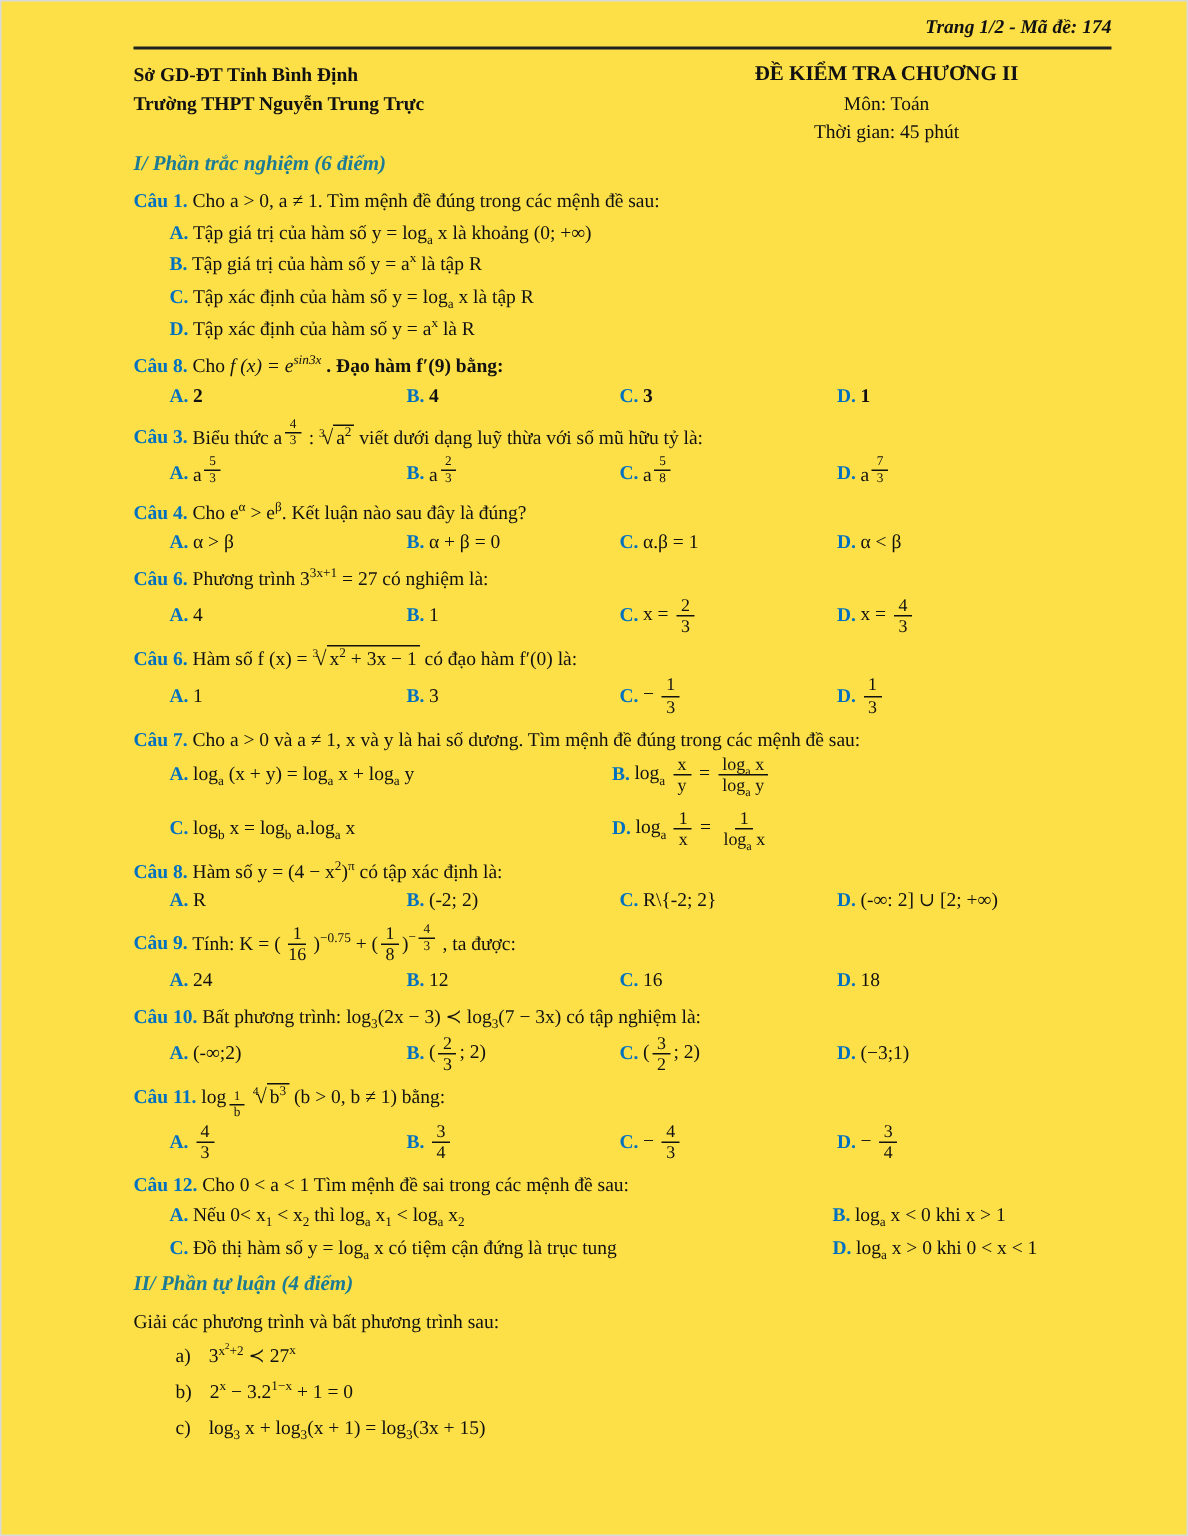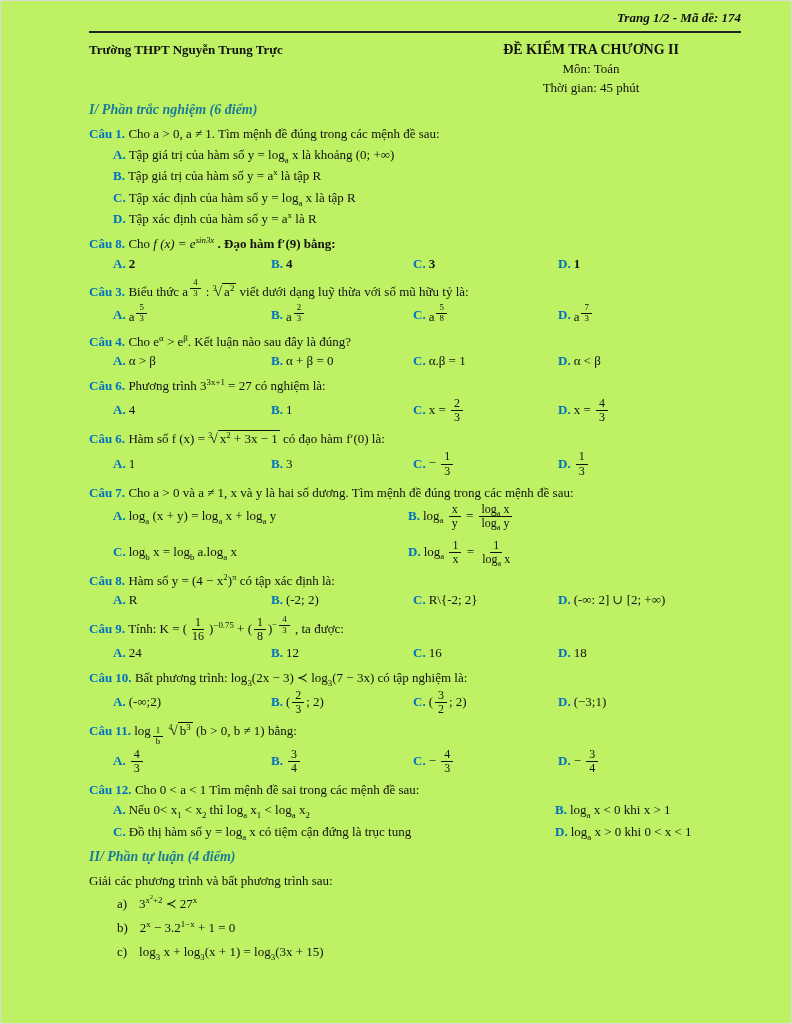--- a/index.html
+++ b/index.html
@@ -1,20 +1,20 @@
 <!DOCTYPE html>
 <html><head>
 <meta charset="utf-8">
 <style>
   * { box-sizing: border-box; }
   body { margin: 0; background: #ffffff; }
   .page {
     width: 792px; height: 1024px; margin: 0 auto;
     padding: 8px 50px 8px 88px;
-    background: #bef264; border: 1px solid #d9d9d9;
+    background: #fde047; border: 1px solid #d9d9d9;
     font-family: "Liberation Serif", "DejaVu Serif", serif;
     font-size: 13px; color: #111; overflow: hidden; line-height: 1.45;
   }
   .page-head { text-align: right; font-weight: bold; font-style: italic; font-size: 13px; }
   .rule { border: 0; border-top: 2px solid #222; margin: 3px 0 7px; }
   .head-row { display: flex; }
   .head-left { flex: 0 0 54%; }
   .hl { font-weight: bold; line-height: 1.5; }
   .head-center { flex: 1; text-align: center; }
   .ht { font-weight: bold; font-size: 14px; }
@@ -47,20 +47,21 @@
   .elabel { margin-right: 12px; }
 </style>
 </head>
 <body>
 
 <div class="page">
   <div class="page-head">Trang 1/2 - Mã đề: 174</div>
   <hr class="rule">
   <div class="head-row">
     <div class="head-left">
+      <div class="hl">Sở GD-ĐT Tỉnh Bình Định</div>
       <div class="hl">Trường THPT Nguyễn Trung Trực</div>
     </div>
     <div class="head-center">
       <div class="ht">ĐỀ KIỂM TRA CHƯƠNG II</div>
       <div class="hs">Môn: Toán</div>
       <div class="hd">Thời gian: 45 phút</div>
     </div>
   </div>
   <div class="sec">I/ Phần trắc nghiệm (6 điểm)</div>
   <div id="questions">

